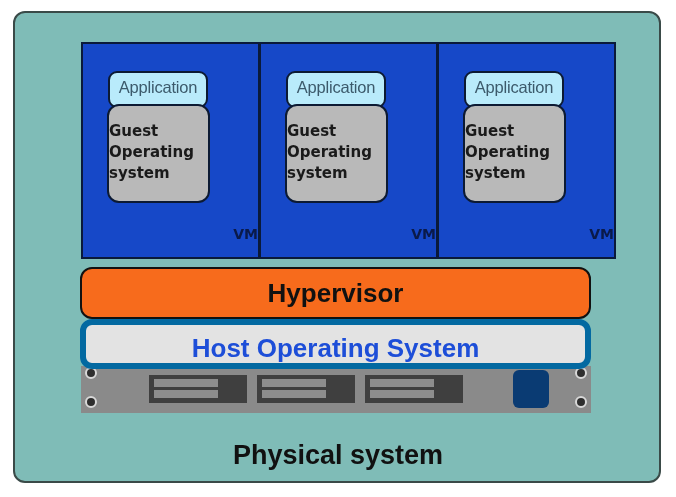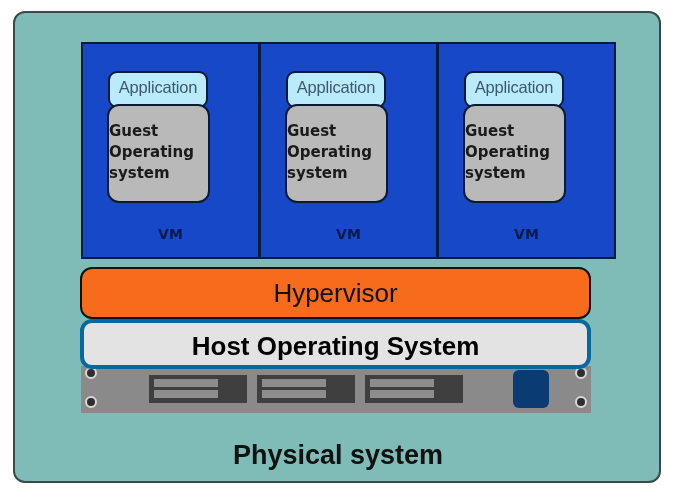--- a/index.html
+++ b/index.html
@@ -69,57 +69,57 @@
       font-size: 15px;
       line-height: 21px;
       text-align: left;
       padding-top: 15px;
     }
     .vm-label {
       position: absolute;
       left: 0;
       right: 0;
       top: 182px;
-      text-align: center;
+      text-align: right;
       color: #0a1a4a;
       font-family: "DejaVu Sans", sans-serif;
       font-weight: bold;
       font-size: 14px;
     }
     .hypervisor {
       position: absolute;
       left: 80px;
       top: 267px;
       width: 511px;
       height: 52px;
       background: #f76b1c;
       border: 2px solid #111;
       border-radius: 12px;
       box-sizing: border-box;
       text-align: center;
-      font-weight: normal;
+      font-weight: bold;
       font-size: 26px;
       line-height: 48px;
       color: #111;
     }
     .hostos {
       position: absolute;
       left: 80px;
       top: 319px;
       width: 511px;
       height: 50px;
       background: #e3e3e3;
-      border: 4px solid #0369a1;
+      border: 6px solid #0369a1;
       border-radius: 12px;
       box-sizing: border-box;
       text-align: center;
       font-weight: bold;
       font-size: 26px;
       line-height: 46px;
-      color: #000000;
+      color: #1d4ed8;
       z-index: 2;
     }
     .chassis {
       position: absolute;
       left: 81px;
       top: 366px;
       width: 510px;
       height: 47px;
       background: #8a8a8a;
       z-index: 1;

